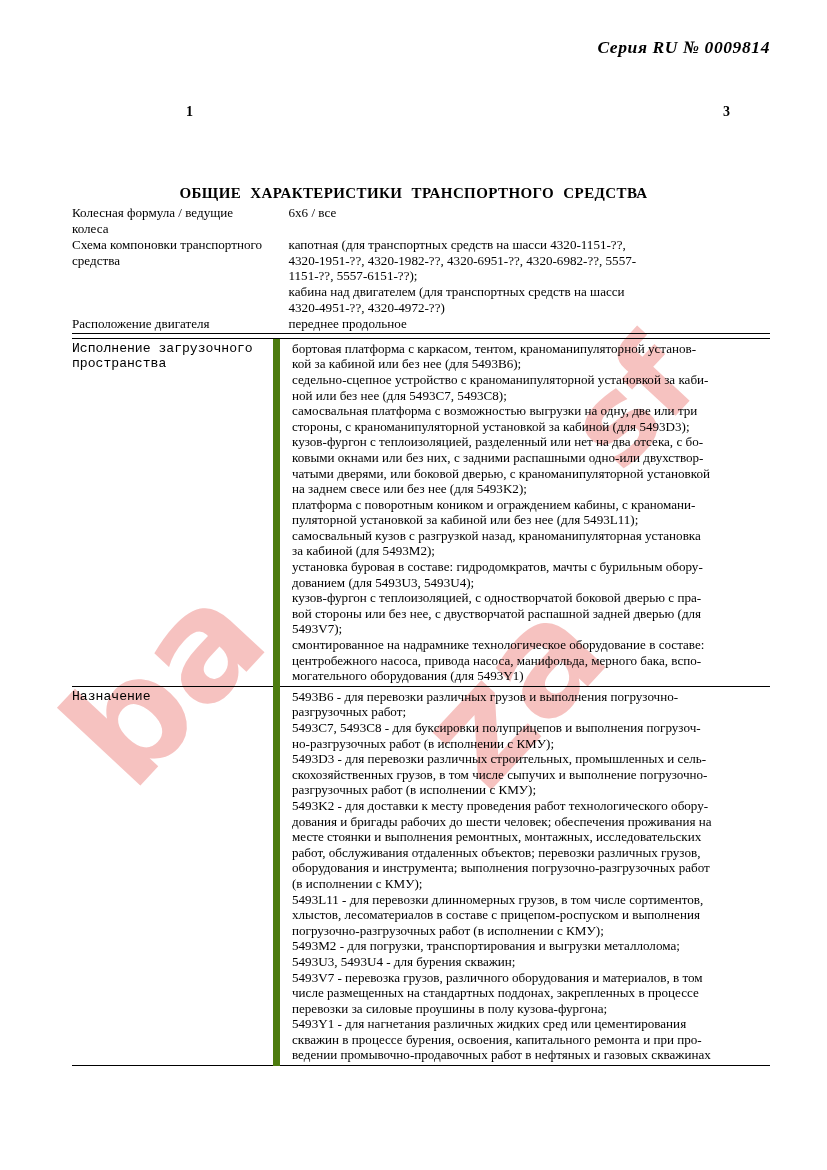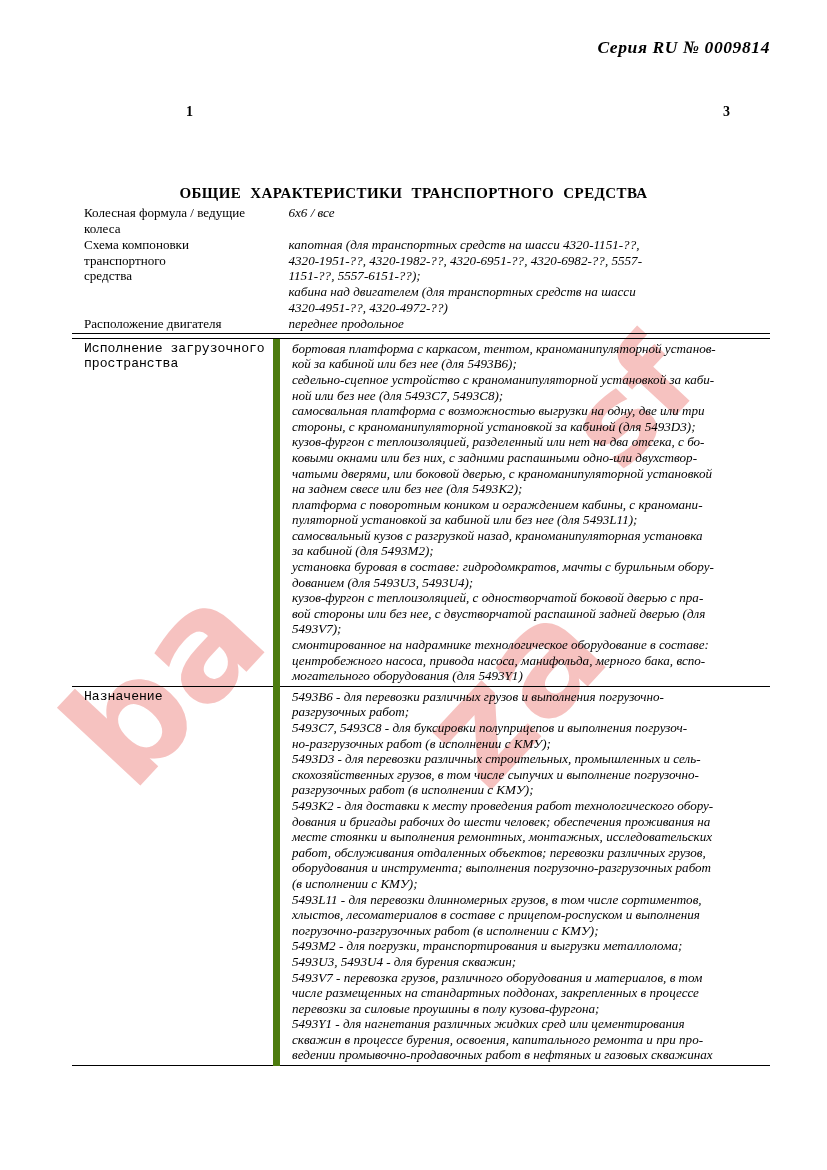--- a/index.html
+++ b/index.html
@@ -120,21 +120,20 @@
     vertical-align: top;
     padding: 0;
     border: 0;
   }
   .col-label {
     width: 193px;
     padding-right: 8px !important;
   }
   .col-value {
     padding-left: 12px !important;
-    font-style: italic;
   }
 
   
   tr.block-1 > td { padding-bottom: 1px !important; }
 
   tr.rule-double > td {
     border-top: 1px solid #000;
     height: 4px;
     font-size: 0;
     line-height: 0;
@@ -156,21 +155,21 @@
   tr.bordered td.col-label {
     border-right: 7px solid #4d7c0f;
     font-family: Liberation Mono, monospace;
   }
   tr.bordered td {
     padding-top: 2px !important;
     padding-bottom: 2px !important;
   }
 
   .val-lines > div { white-space: pre-wrap; }
-  .lbl-lines > div { white-space: pre-wrap; margin-left: 12px; }
+  .lbl-lines > div { white-space: pre-wrap; }
 </style>
 </head>
 <body>
 
 <div id="watermark-layer">
   <div class="wm wm-a">ba</div>
   <div class="wm wm-b">za</div>
   <div class="wm wm-c">sf</div>
 </div>
 

